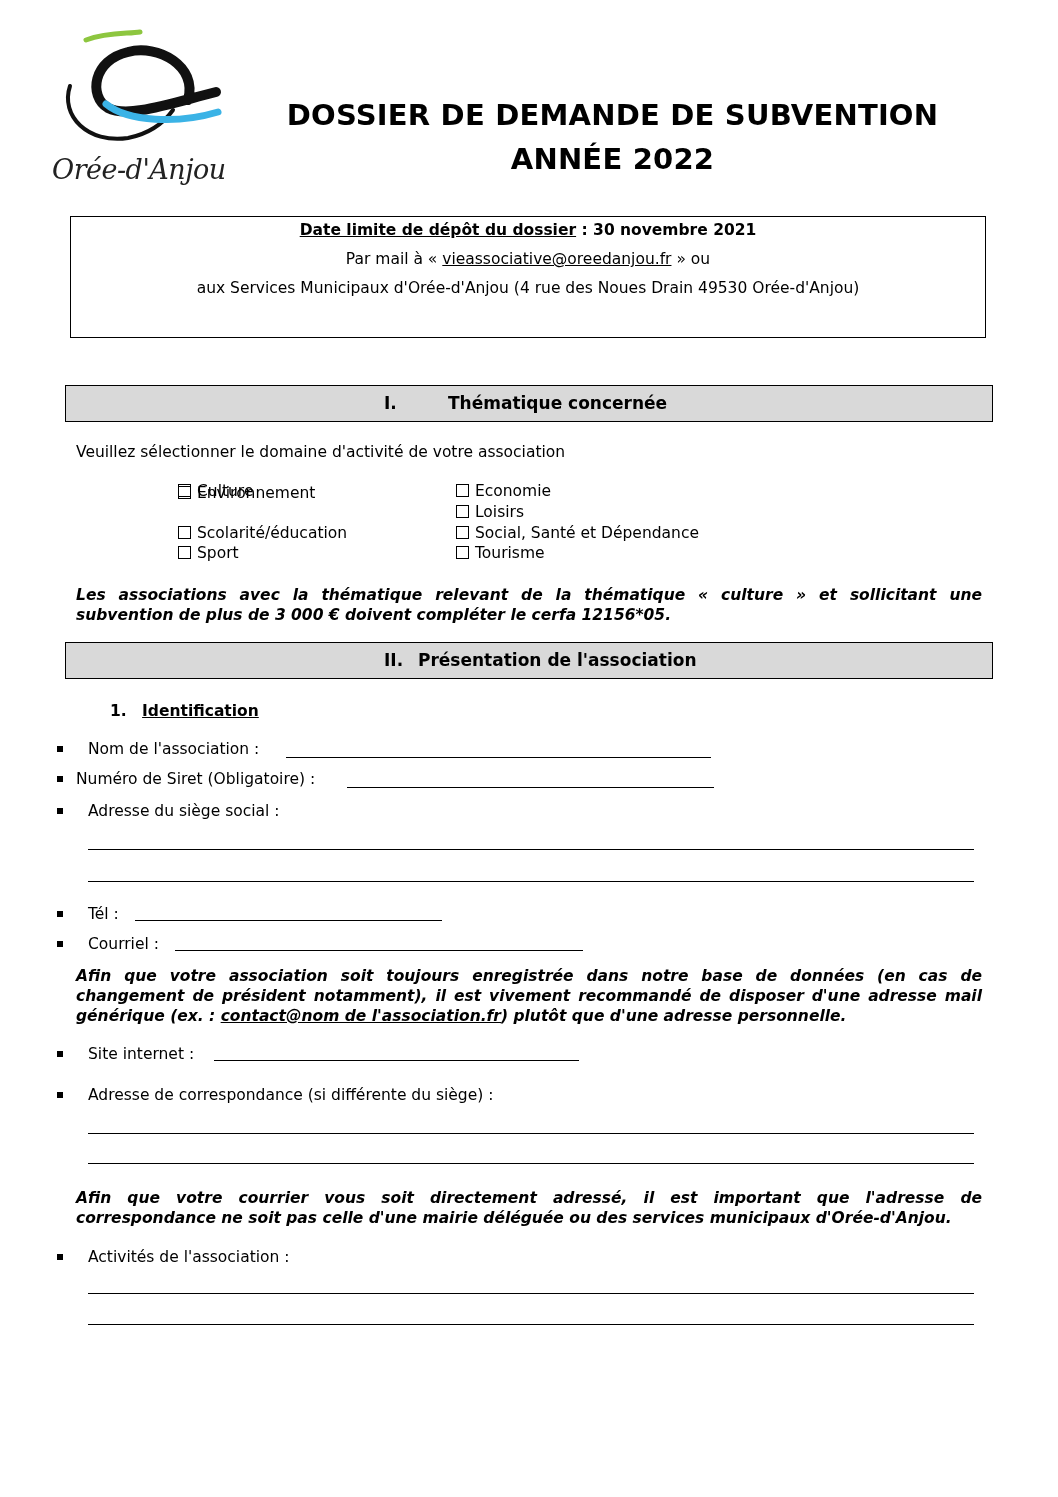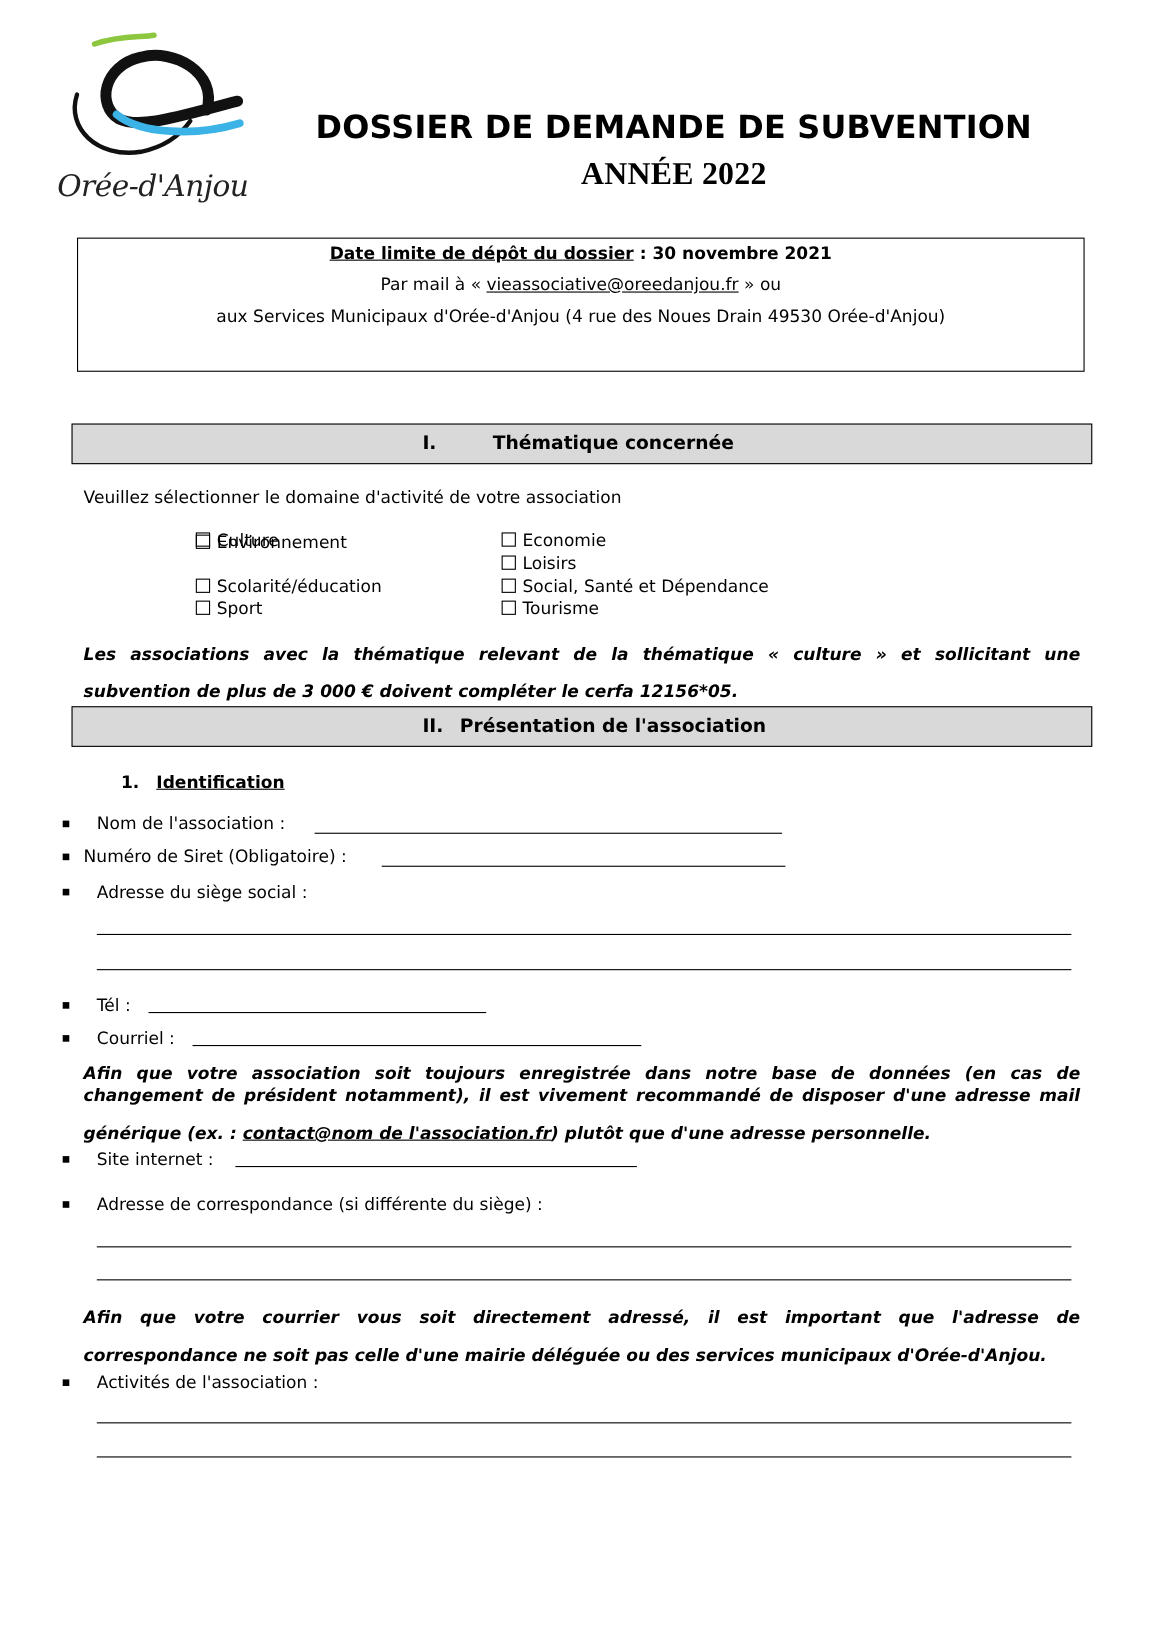--- a/index.html
+++ b/index.html
@@ -5,37 +5,37 @@
     html, body { margin: 0; padding: 0; background: #ffffff; }
     body { width: 1058px; height: 1497px; position: relative; overflow: hidden;
            font-family: "DejaVu Sans", sans-serif; color: #000; }
     .abs { position: absolute; }
     .logo { left: 48px; top: 26px; width: 180px; height: 175px; }
     .logo-text { position: absolute; left: 4px; top: 128px; font-family: "DejaVu Serif", serif;
                  font-style: italic; font-size: 27px; color: #222; letter-spacing: -0.5px; white-space: nowrap; }
     .title { left: 240px; width: 745px; text-align: center; font-weight: bold;
              font-family: "DejaVu Sans", sans-serif; font-size: 29px; letter-spacing: 0.2px; margin-top: 16px; }
     .title1 { top: 82px; }
-    .title2 { top: 126px; font-family: Liberation Serif, serif; }
+    .title2 { top: 126px; }
     .infobox { left: 70px; top: 216px; width: 916px; height: 122px; border: 1.5px solid #000; box-sizing: border-box;
                text-align: center; font-size: 15.5px; }
     .infobox .line { position: absolute; left: 0; right: 0; }
     .u { text-decoration: underline; }
     .b { font-weight: bold; }
     .bi { font-weight: bold; font-style: italic; }
     .section { left: 65px; width: 928px; height: 37px; background: #d9d9d9; border: 1.5px solid #000;
                box-sizing: border-box; font-weight: bold; font-size: 17px; }
     .section .num { position: absolute; left: 318px; top: 7px; }
     .section .lbl { position: absolute; left: 382px; top: 7px; }
     .txt { font-size: 15.5px; white-space: nowrap; }
     .cb { font-size: 15.5px; white-space: nowrap; }
     .cb .box { display: inline-block; width: 11px; height: 11px; border: 1px solid #000; margin-right: 6px; vertical-align: -1px; }
     .note { left: 76px; width: 906px; font-size: 15.5px; font-weight: bold; font-style: italic; text-align: justify;
             text-align-last: justify; line-height: 20px; }
-    .note.last-left { text-align-last: left; margin-top: 14px; }
+    .note.last-left { text-align-last: left; }
     .bullet { left: 57px; width: 6px; height: 6px; background: #000; }
     .line-field { height: 0; border-top: 1.6px solid #000; }
   </style>
 </head>
 <body>
 
 <div class="abs logo">
   <svg width="180" height="130" viewBox="0 0 180 130">
     <path d="M38 14 C60 6 80 8 92 6" stroke="#8dc63f" stroke-width="5" fill="none" stroke-linecap="round"></path>
     <path d="M140 74 C150 40 110 18 80 26 C45 34 40 70 60 82 C80 92 120 78 168 66" stroke="#111" stroke-width="10" fill="none" stroke-linecap="round"></path>

